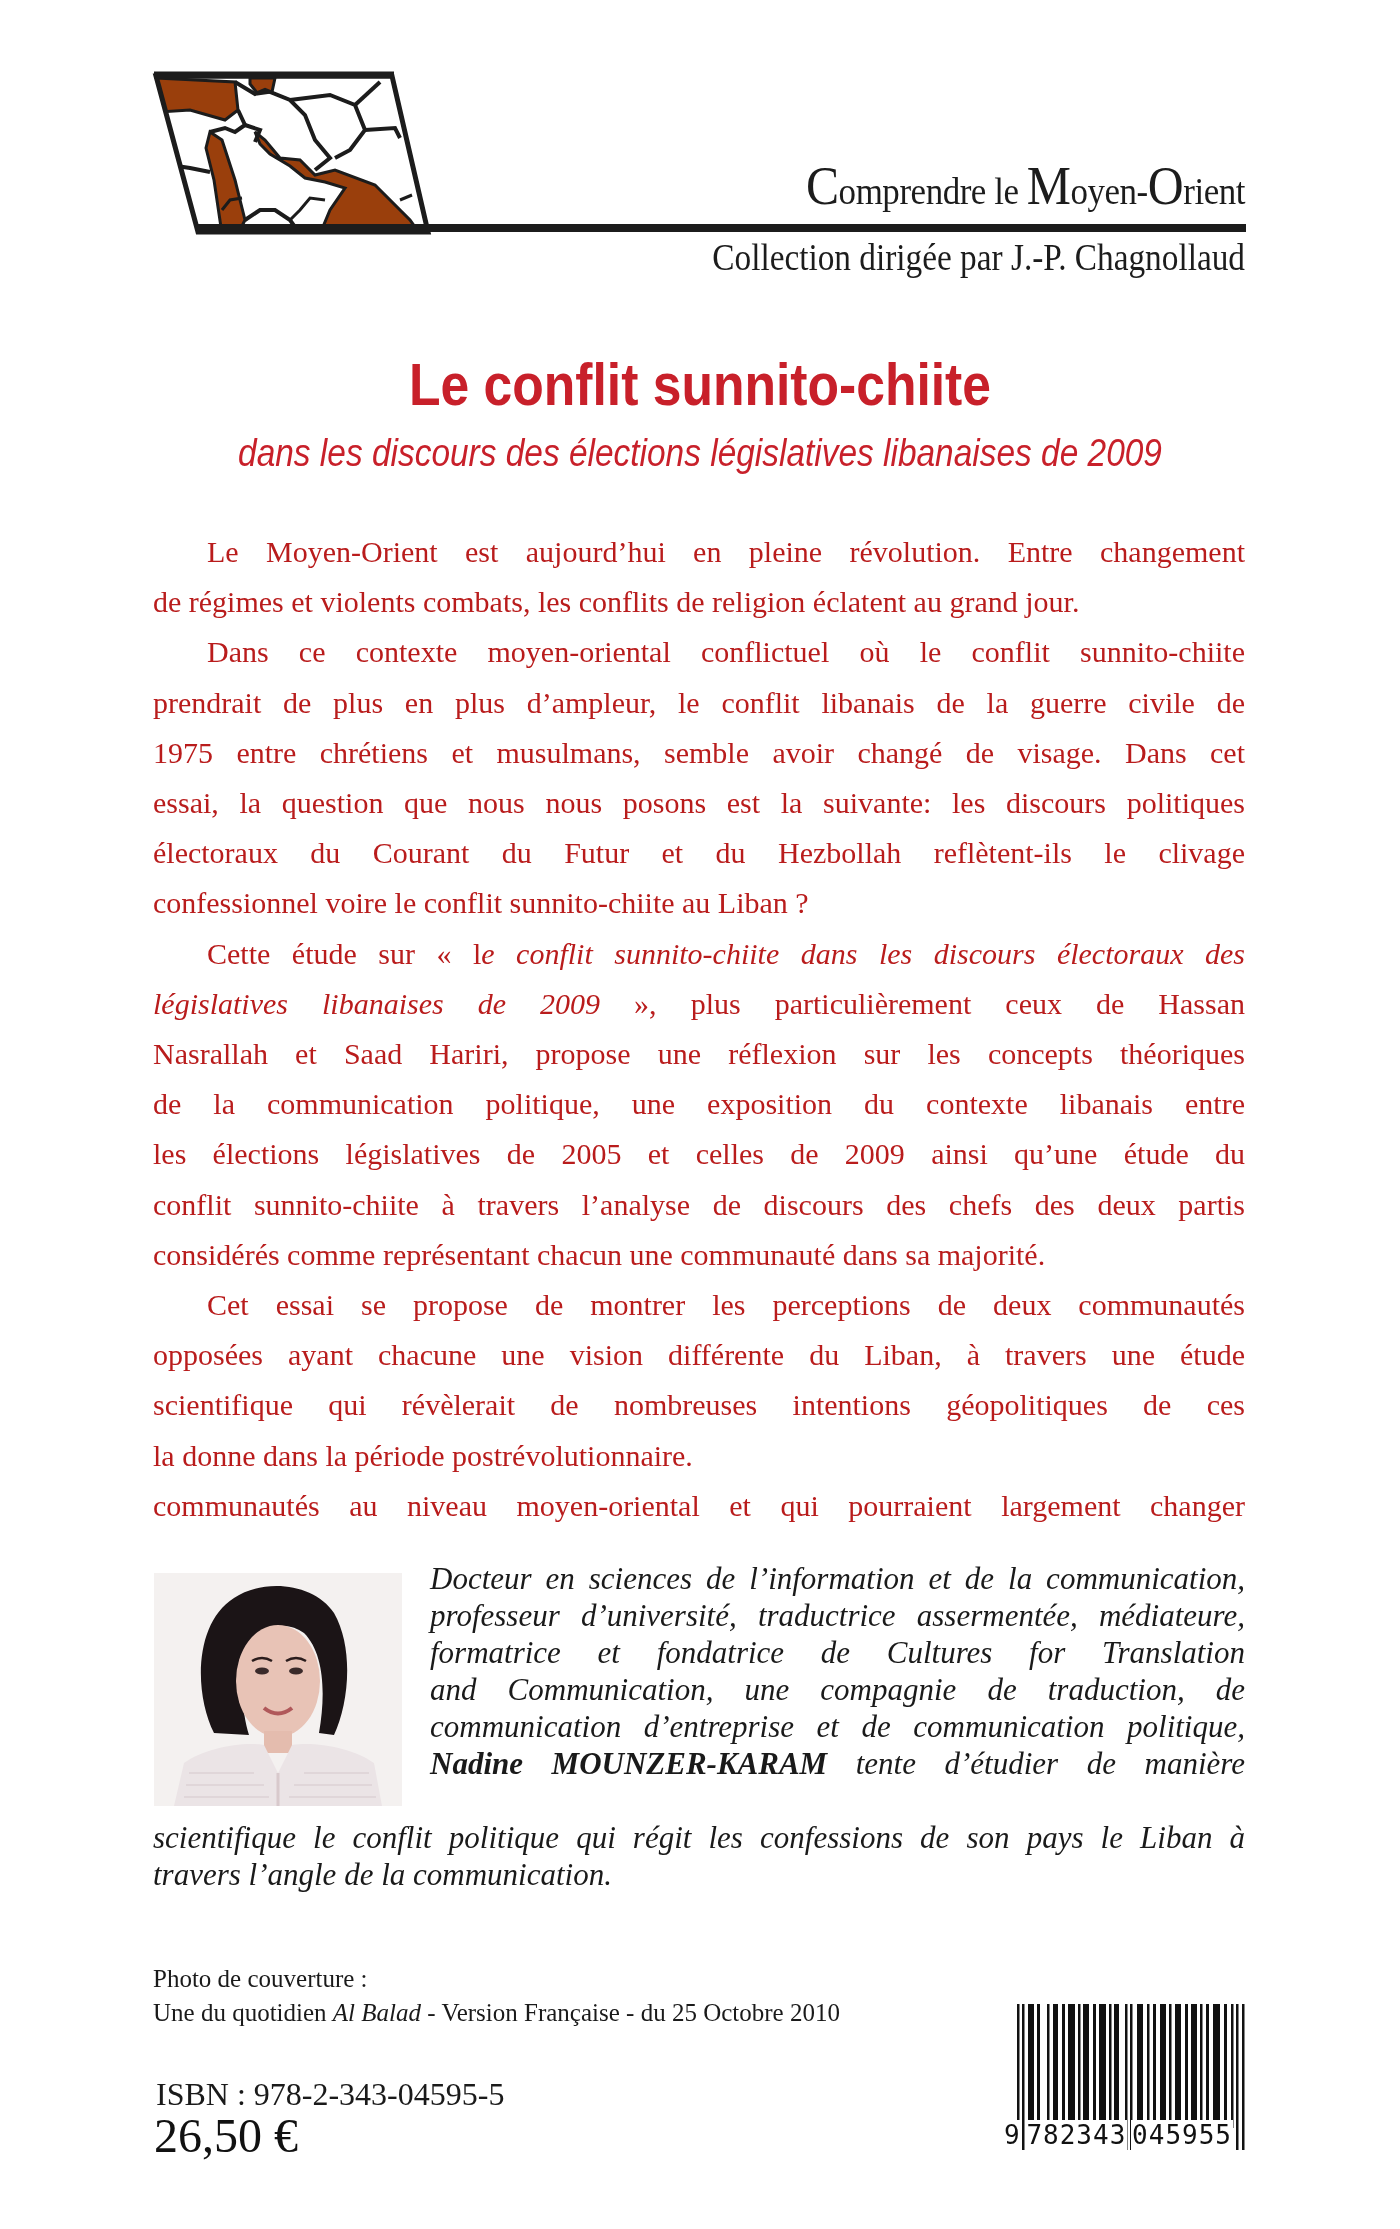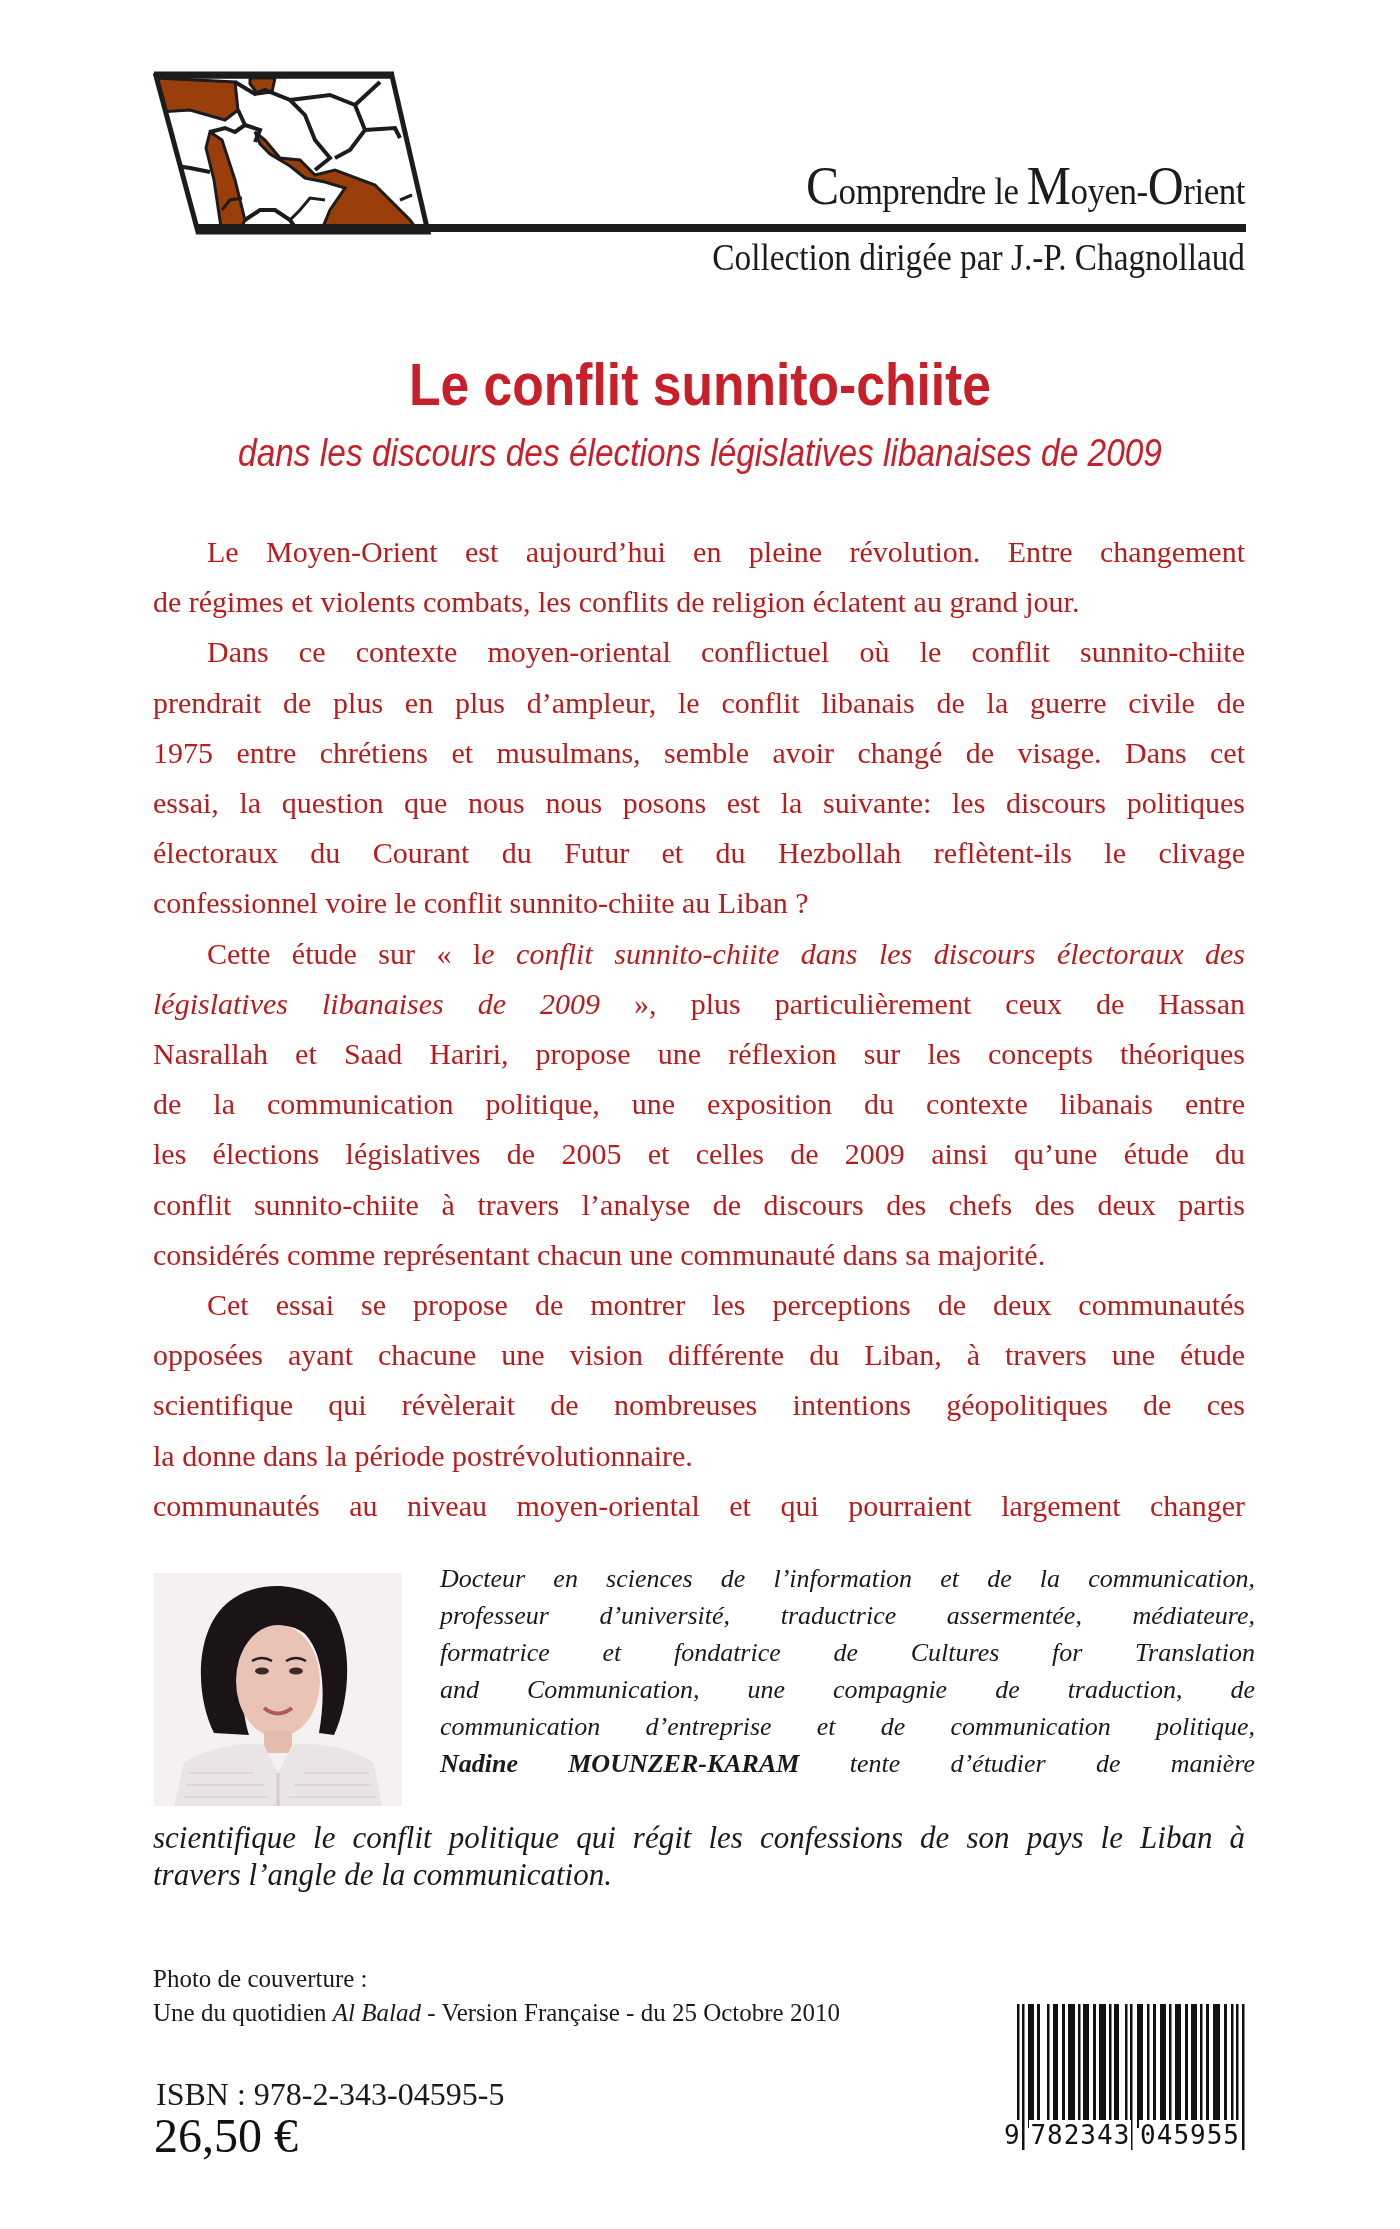--- a/index.html
+++ b/index.html
@@ -47,23 +47,23 @@
   #body-text .line { display: block; text-align: justify; text-align-last: justify; white-space: nowrap; }
   #body-text .line.last { text-align-last: left; }
   #body-text .indent { padding-left: 54px; }
 
   
   #author-photo {
     left: 154px; top: 1573px; width: 248px; height: 233px;
     background: #f3f0ef; overflow: hidden;
   }
   #bio {
-    left: 440px; top: 1560px; width: 815px;
-    font-family: "Liberation Serif", "DejaVu Serif", serif;
-    font-style: italic; font-size: 26px; line-height: 37px; color: #1a1a1a;
+    left: 430px; top: 1560px; width: 815px;
+    font-family: "Liberation Serif", "DejaVu Serif", serif;
+    font-style: italic; font-size: 31px; line-height: 37px; color: #1a1a1a;
   }
   #bio-full {
     left: 153px; top: 1819px; width: 1092px;
     font-family: "Liberation Serif", "DejaVu Serif", serif;
     font-style: italic; font-size: 31px; line-height: 37px; color: #1a1a1a;
   }
   .bline { display: block; white-space: nowrap; text-align: justify; text-align-last: justify; }
   .bline.last { text-align-last: left; }
   .author-name { font-weight: bold; }
 
@@ -239,14 +239,14 @@
     <rect x="196" y="0" width="7" height="124"></rect>
       <rect x="207" y="0" width="3" height="124"></rect>
     <rect x="214" y="0" width="2.5" height="124"></rect>
       <rect x="219" y="0" width="2.5" height="146"></rect>
     <rect x="225" y="0" width="2.5" height="146"></rect>
   </g>
 </svg>
 <div id="barcode-digits" class="abs">
   <span>9</span>
   <span style="">782343</span>
-  <span style="margin-right:6px">045955</span>
+  <span style="margin-right:14px">045955</span>
 </div>
 
 </body></html>

